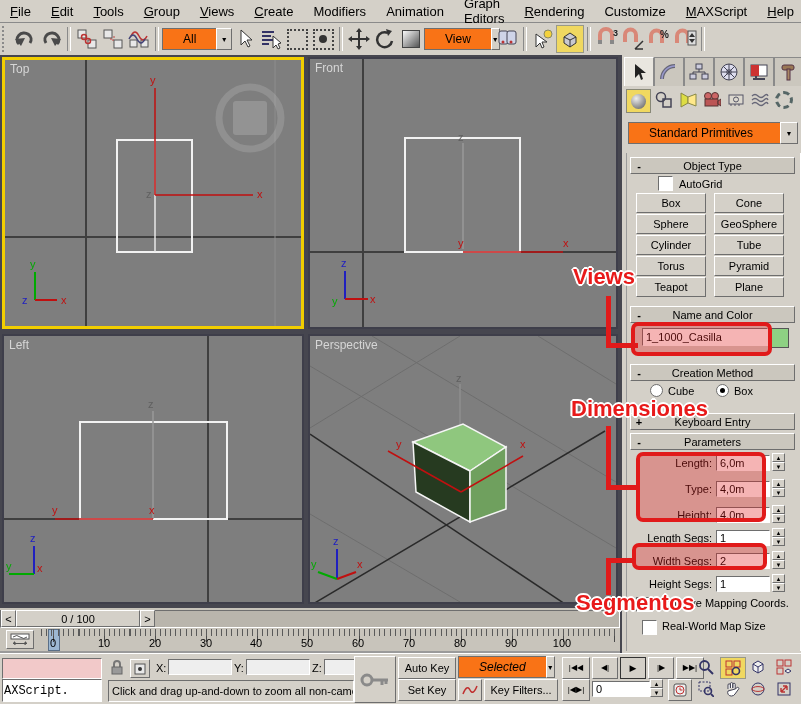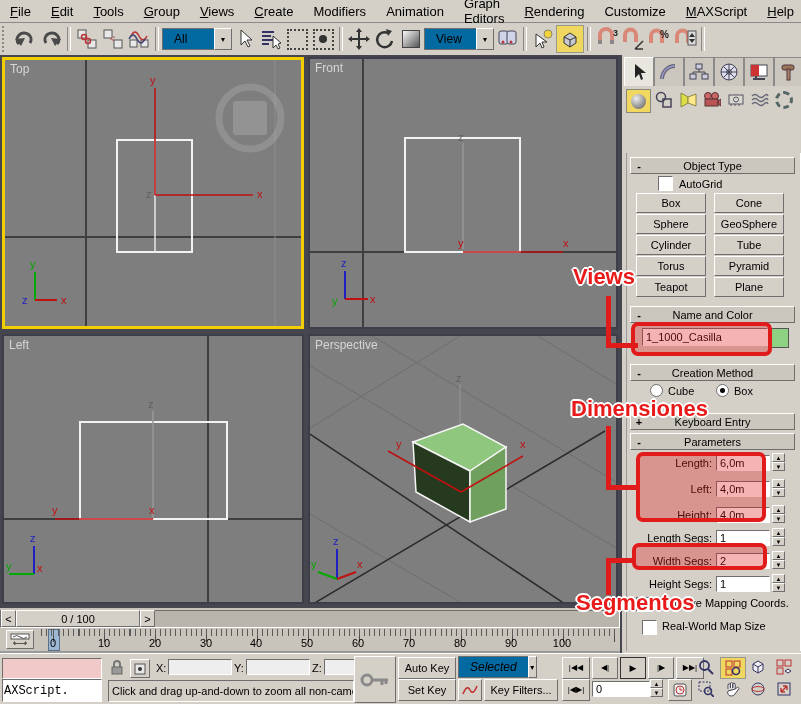--- a/index.html
+++ b/index.html
@@ -15,21 +15,21 @@
   
   #menubar{position:absolute;left:0;top:0;width:801px;height:22px;display:flex;align-items:center;
            border-bottom:1px solid #8a8a8a;background:#d4d0c8;font-size:13px;}
   .menu-item{padding:2px 10px;}
   .u-first::first-letter{text-decoration:underline;}
   
   #toolbar{position:absolute;left:0;top:23px;width:801px;height:32px;display:flex;align-items:center;
            background:#d4d0c8;border-bottom:1px solid #9a9a9a;}
   .tsep{width:2px;height:24px;margin:0 3px;border-left:1px solid #8a8a8a;border-right:1px solid #fff;}
   .dd{display:flex;align-items:center;height:20px;}
-  .dd .dd-text{flex:1;height:100%;display:flex;align-items:center;padding:0 11px;background:#0369a1;
+  .dd .dd-text{flex:1;height:100%;display:flex;align-items:center;padding:0 20px;background:#f97316;
                border:1px solid #6e6e6e;border-right:none;font-size:12px;}
   .dd .dd-btn{width:16px;height:100%;font-size:7px;}
   
   #vp-area{position:absolute;left:0;top:55px;width:620px;height:553px;background:#46464f;}
   .vp{position:absolute;background:#7e7e7e;}
   .vp-label{position:absolute;left:5px;top:2px;color:#d6d6d6;font-size:12px;}
   
   #timeslider{position:absolute;left:0;top:608px;width:620px;height:20px;background:#c8c4bb;}
   #trackbar{position:absolute;left:0;top:628px;width:620px;height:23px;background:#c8c4bb;
             border-bottom:2px solid #9a9a9a;}
@@ -441,20 +441,24 @@
       <span class="cat">
         <svg width="18" height="18" viewBox="0 0 18 18">
             <path d="M1 5 q3 -3 6 0 t6 0 t4 0 M1 9 q3 -3 6 0 t6 0 t4 0 M1 13 q3 -3 6 0 t6 0 t4 0" fill="none" stroke="#667" stroke-width="1.3"></path>
           </svg>
         </span>
       <span class="cat">
         <span style="width:12px;height:12px;border:3px dashed #566;border-radius:50%;"></span>
         </span>
     </div>
 
+    <div class="abs dd" style="left:6px;top:68px;width:170px;height:20px;">
+      <span class="dd-text">Standard Primitives</span>
+      <span class="dd-btn btn bevel">▼</span>
+    </div>
 
     <div class="abs" style="left:4px;top:98px;width:173px;height:498px;border-left:1px solid #9a9a9a;border-right:1px solid #fff;"></div>
 
     <div class="rollout-h" style="top:102px;">
       <span class="tgl">-</span>
       <span class="rt">Object Type</span>
     </div>
     <div class="abs" style="left:36px;top:121px;display:flex;align-items:center;gap:6px;">
       <span class="chk"></span>
       <span>AutoGrid</span>
@@ -520,21 +524,21 @@
       <span class="rt">Parameters</span>
     </div>
 
     <span class="plabel" style="left:28px;top:402px;">Length:</span>
     <input class="abs field" style="left: 94px; top: 400px; width: 46px; height: 14px;" value="6,0m">
     <div class="spin" style="left:150px;top:398px;">
         <span>▲</span>
         <span>▼</span>
       </div>
 
-    <span class="plabel" style="left:28px;top:428px;">Left:</span>
+    <span class="plabel" style="left:28px;top:428px;">Type:</span>
     <input class="abs field" style="left: 94px; top: 426px; width: 46px; height: 14px;" value="4,0m">
     <div class="spin" style="left:150px;top:424px;">
         <span>▲</span>
         <span>▼</span>
       </div>
 
     <span class="plabel" style="left:28px;top:454px;">Height:</span>
     <input class="abs field" style="left: 94px; top: 452px; width: 46px; height: 14px;" value="4,0m">
     <div class="spin" style="left:150px;top:450px;">
         <span>▲</span>

